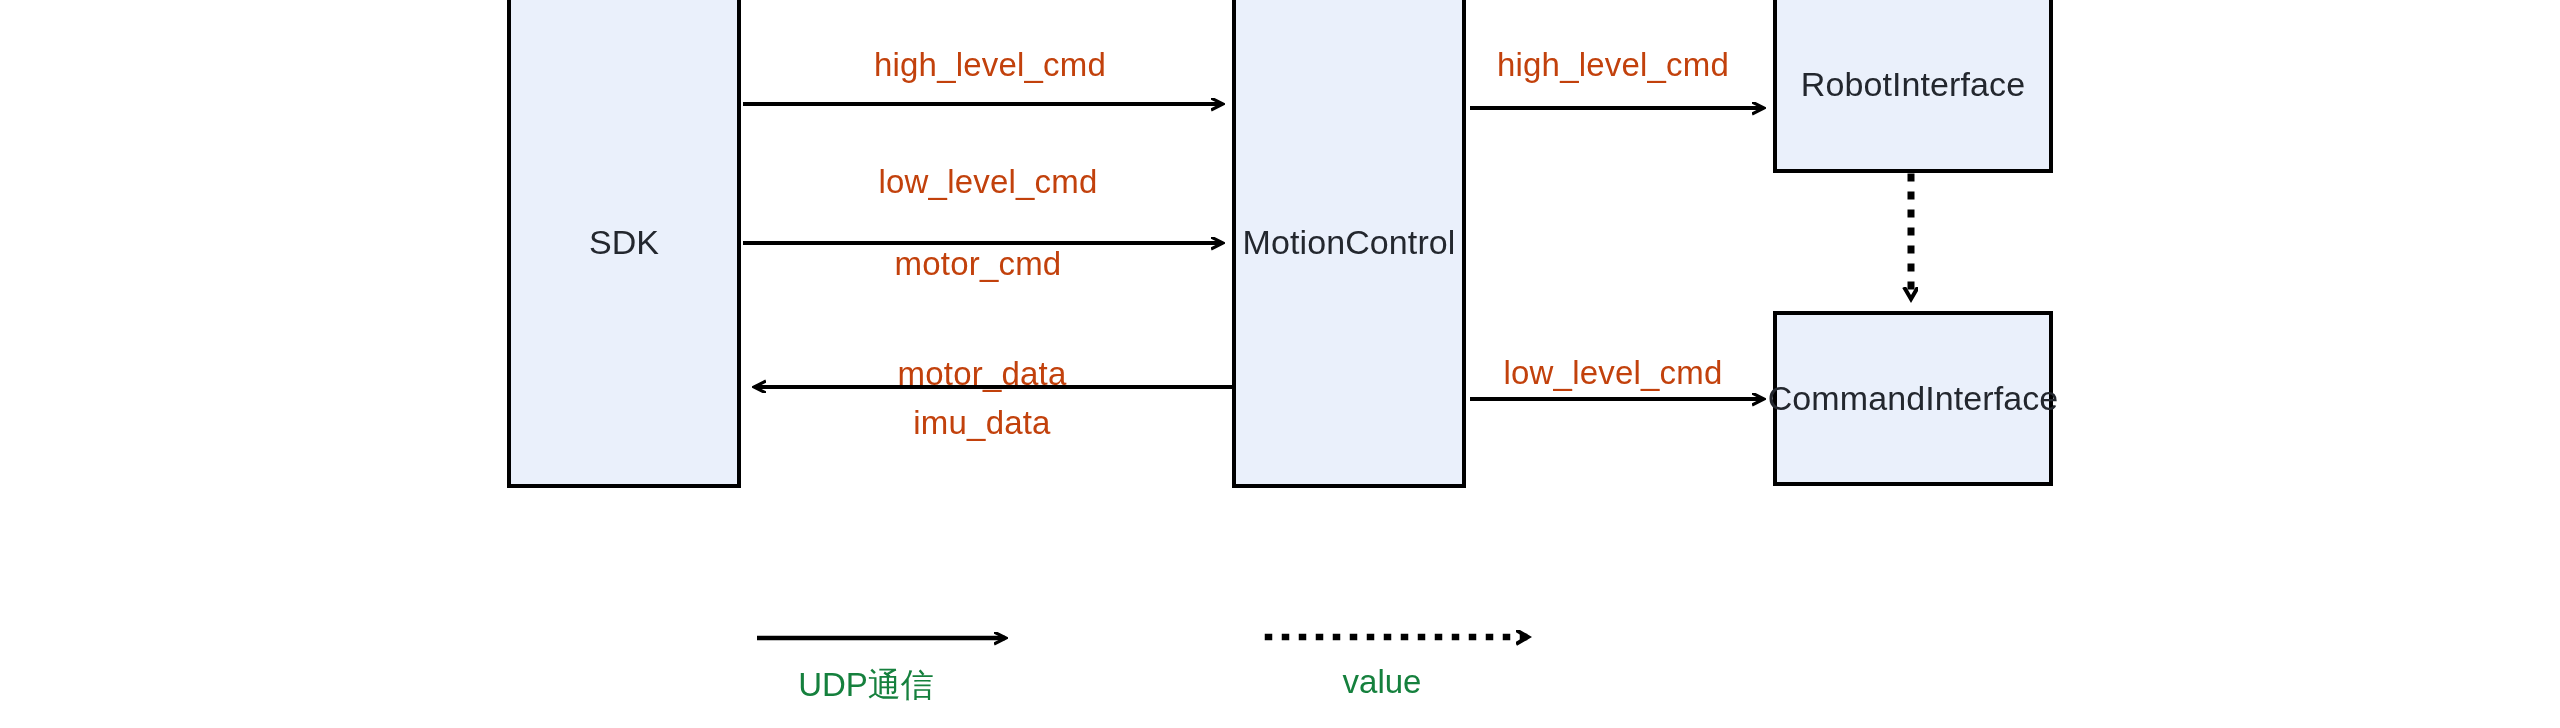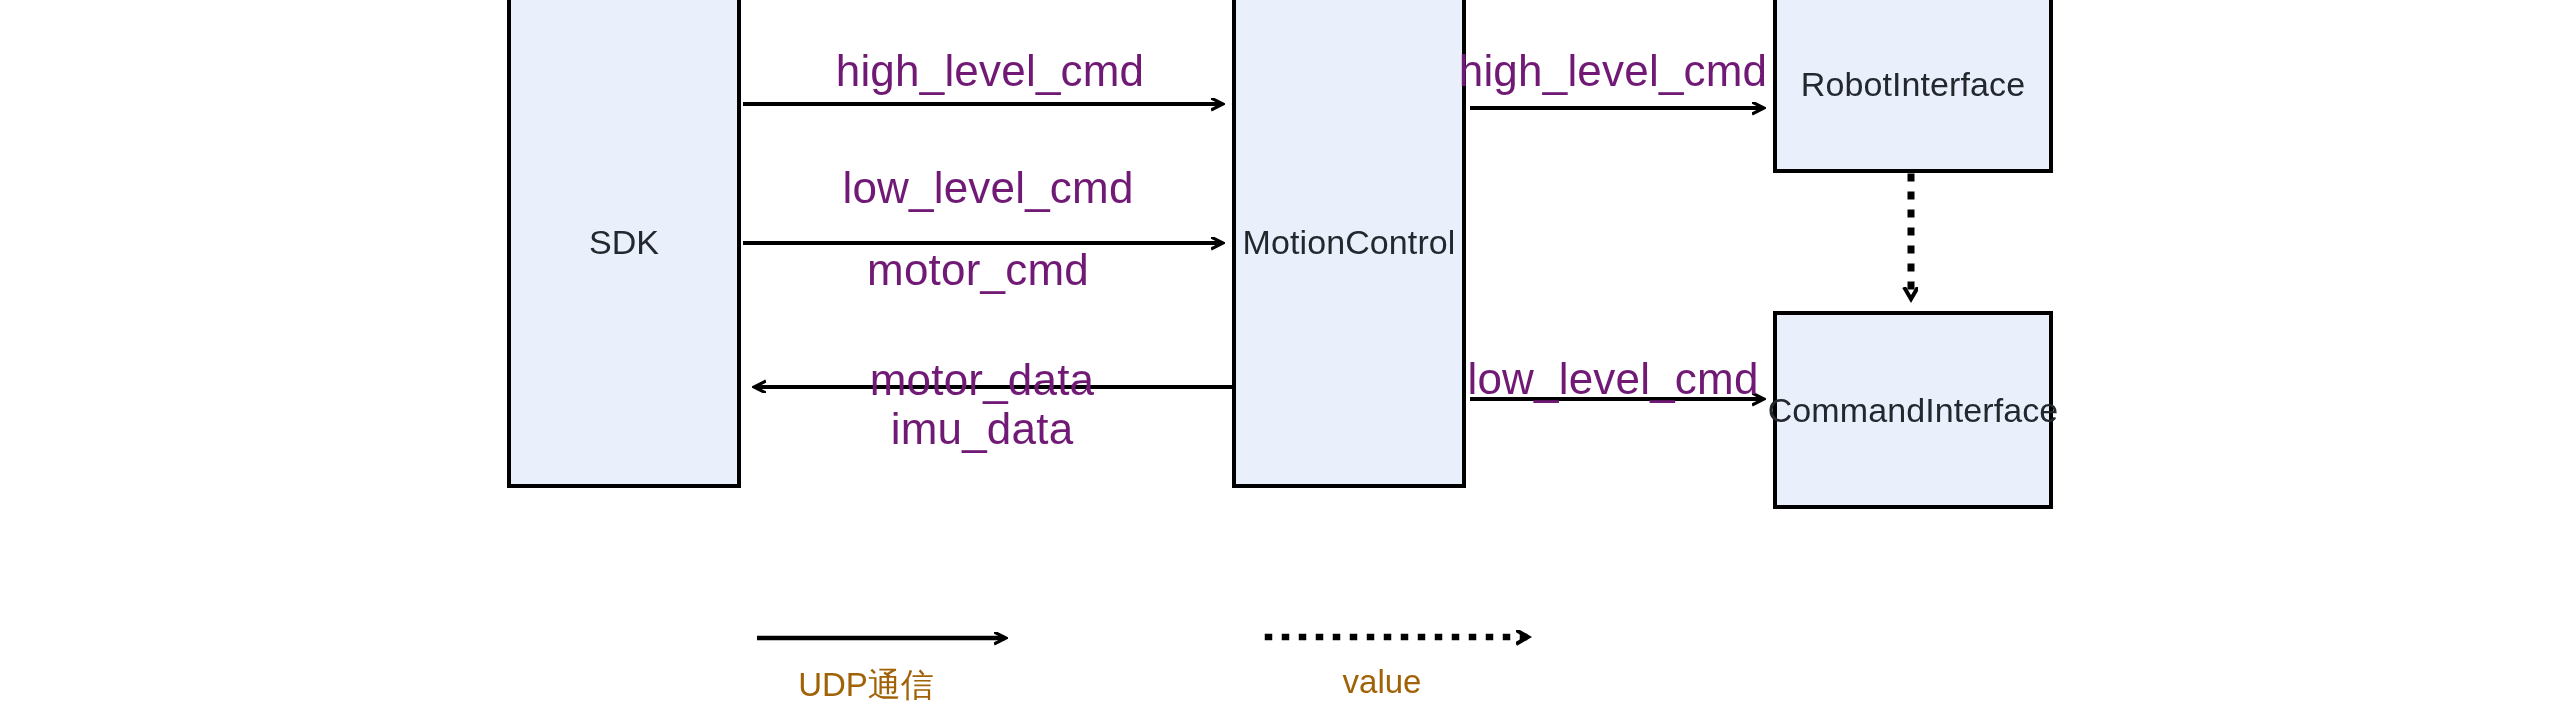--- a/index.html
+++ b/index.html
@@ -32,46 +32,46 @@
     justify-content: center;
     color: #23272e;
     font-size: 34px;
     font-weight: 400;
     letter-spacing: 0.1px;
     white-space: nowrap;
   }
   .node-sdk          { left: 507px;  top: -4px;  width: 234px; height: 492px; }
   .node-robot        { left: 1232px; top: -4px;  width: 234px; height: 492px; }
   .node-motion       { left: 1773px; top: -4px;  width: 280px; height: 177px; }
-  .node-command      { left: 1773px; top: 311px; width: 280px; height: 198px; }
+  .node-command      { left: 1773px; top: 311px; width: 280px; height: 175px; }
 
   .edge-label {
     position: absolute;
-    font-size: 44px;
-    color: #701a75;
+    font-size: 33px;
+    color: #c2410c;
     white-space: nowrap;
     text-align: center;
     transform: translateX(-50%);
     letter-spacing: 0.2px;
   }
 
   svg.arrows {
     position: absolute;
     left: 0;
     top: 0;
     width: 2560px;
     height: 728px;
     overflow: visible;
     pointer-events: none;
   }
 
   .legend-label {
     position: absolute;
     font-size: 33px;
-    color: #a16207;
+    color: #15803d;
     white-space: nowrap;
     transform: translateX(-50%);
   }
 </style>
 </head>
 <body>
 
 <div id="canvas">
 
   <svg class="arrows" viewBox="0 0 2560 728" xmlns="http://www.w3.org/2000/svg">

